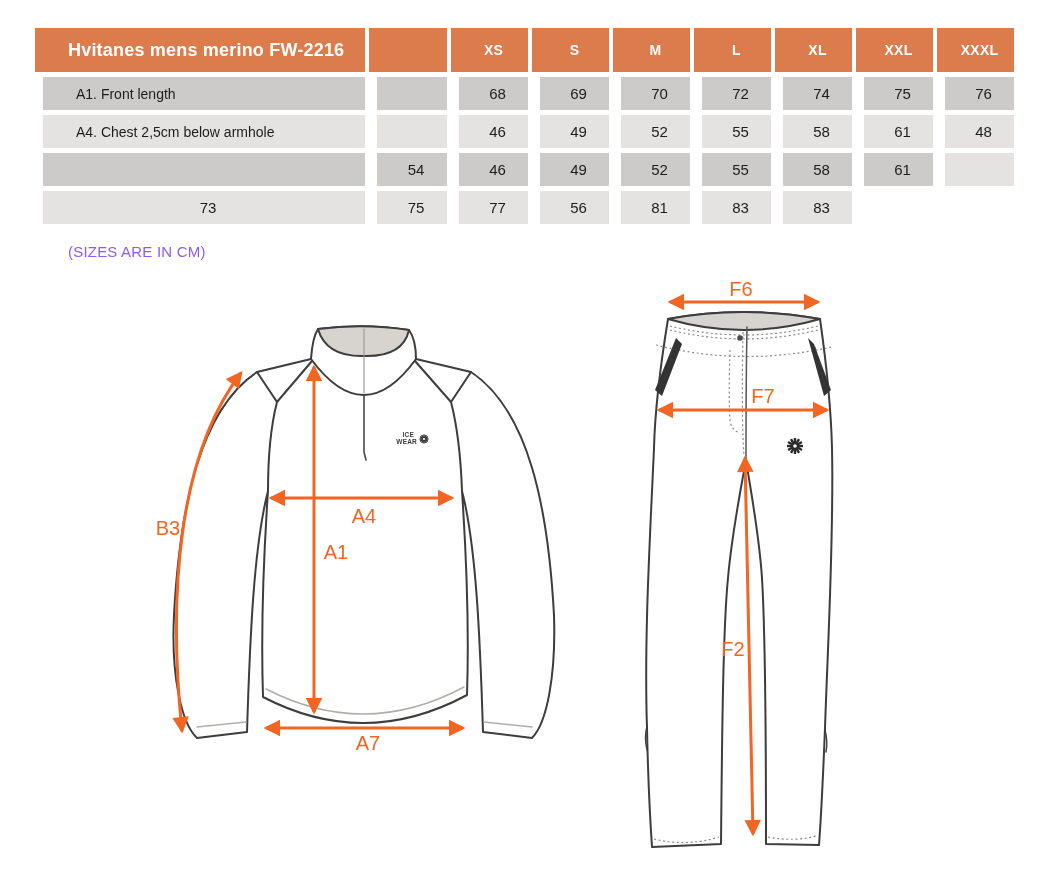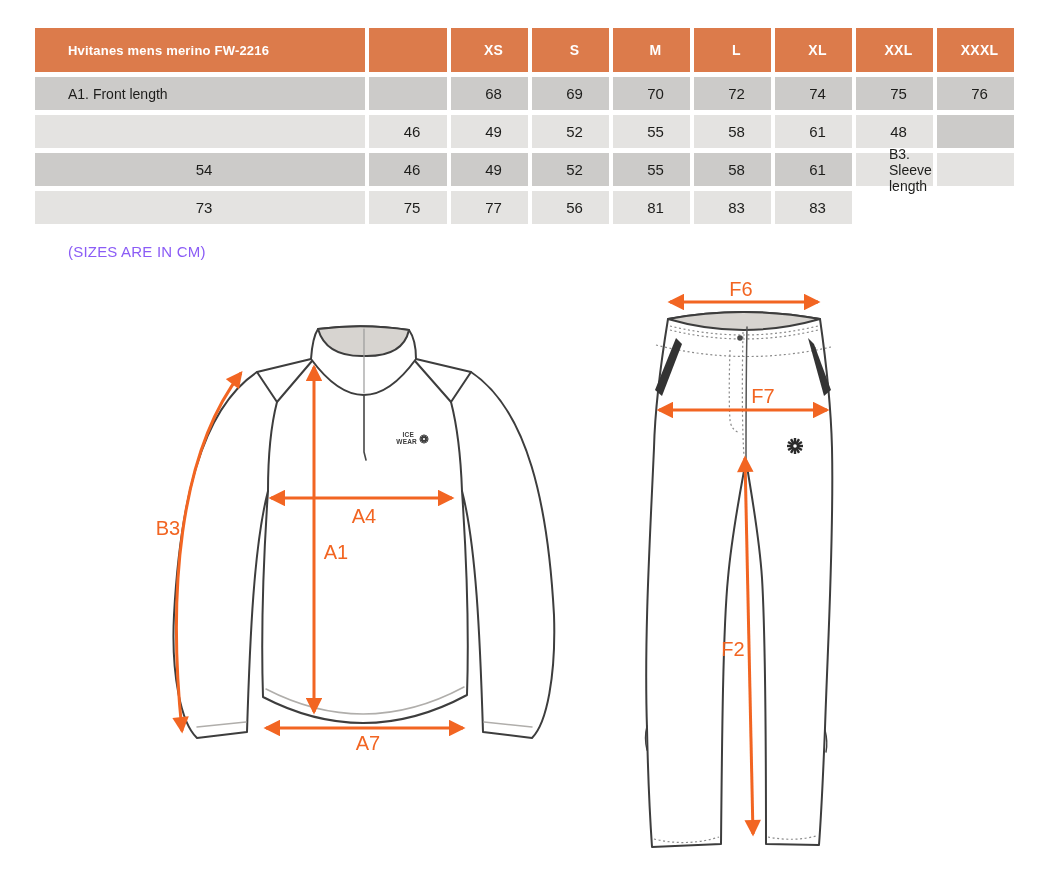--- a/index.html
+++ b/index.html
@@ -5,22 +5,22 @@
   html,body{margin:0;padding:0;background:#fff;}
   #page{position:relative;width:1040px;height:894px;background:#fff;overflow:hidden;
         font-family:"Liberation Sans",sans-serif;}
   *{box-sizing:border-box;}
 
   
   .size-table{position:absolute;left:35px;top:28px;display:grid;
       grid-template-columns:330px 78px repeat(7,77px);gap:5px 4px;background:#fff;}
   .cell{display:flex;align-items:center;justify-content:center;padding-left:8px;}
   .head{background:#DC7B4B;color:#fff;font-weight:bold;font-size:14px;height:44px;letter-spacing:.2px;}
-  .title{justify-content:flex-start;padding-left:33px;font-size:13px;}
-  .data{height:33px;font-size:15px;color:#1d1d1b;}
+  .title{justify-content:flex-start;padding-left:33px;font-size:18px;}
+  .data{height:33px;font-size:15px;color:#1d1d1b;margin-left:8px;}
   .label{justify-content:flex-start;padding-left:33px;font-size:14px;}
   .r-dark{background:#CCCBC9;}
   .r-light{background:#E4E3E1;}
 
   
   .note{position:absolute;left:68px;top:243px;color:#8b5cf6;font-size:15px;letter-spacing:.2px;}
 
   
   .shirt{position:absolute;left:140px;top:295px;}
   .pants{position:absolute;left:610px;top:278px;}
@@ -49,39 +49,39 @@
     <div class="cell data label r-dark">A1. Front length</div>
     <div class="cell data r-dark"></div>
     <div class="cell data r-dark">68</div>
     <div class="cell data r-dark">69</div>
     <div class="cell data r-dark">70</div>
     <div class="cell data r-dark">72</div>
     <div class="cell data r-dark">74</div>
     <div class="cell data r-dark">75</div>
     <div class="cell data r-dark">76</div>
 
+    <div class="cell data label r-light">A4. Chest 2,5cm below armhole</div>
     <div class="cell data r-light"></div>
     <div class="cell data r-light">46</div>
     <div class="cell data r-light">49</div>
     <div class="cell data r-light">52</div>
     <div class="cell data r-light">55</div>
     <div class="cell data r-light">58</div>
     <div class="cell data r-light">61</div>
     <div class="cell data r-light">48</div>
 
     <div class="cell data r-dark"></div>
     <div class="cell data r-dark">54</div>
     <div class="cell data r-dark">46</div>
     <div class="cell data r-dark">49</div>
     <div class="cell data r-dark">52</div>
     <div class="cell data r-dark">55</div>
     <div class="cell data r-dark">58</div>
     <div class="cell data r-dark">61</div>
 
-    <div class="cell data label r-light">B3. Sleeve length</div>
     <div class="cell data r-light"></div>
     <div class="cell data r-light">73</div>
     <div class="cell data r-light">75</div>
     <div class="cell data r-light">77</div>
     <div class="cell data r-light">56</div>
     <div class="cell data r-light">81</div>
     <div class="cell data r-light">83</div>
     <div class="cell data r-light">83</div>
   </div>
 

